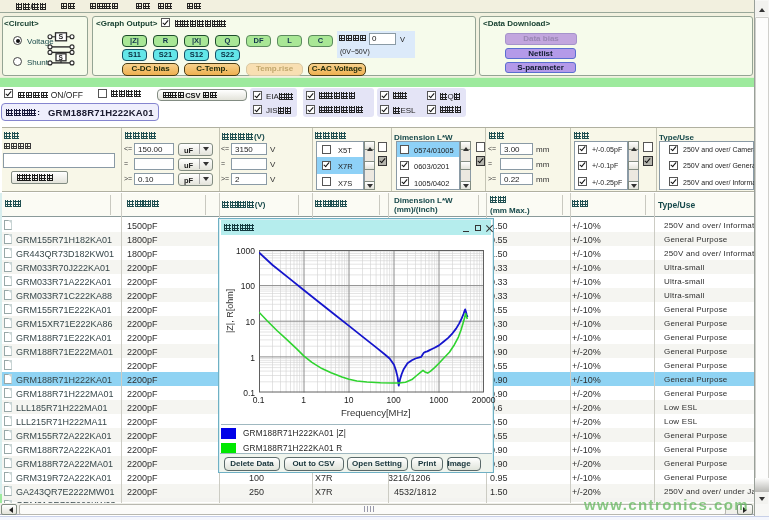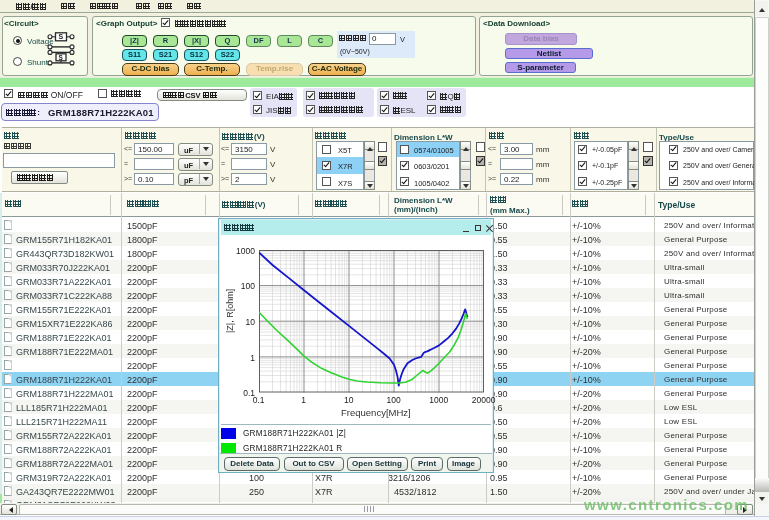--- a/index.html
+++ b/index.html
@@ -117,21 +117,21 @@
 <div class="cyb" style="left:153px;top:48.5px;width:25px;height:12px;font-size:7.5px;line-height:9.5px;">S21</div>
 <div class="cyb" style="left:184px;top:48.5px;width:25px;height:12px;font-size:7.5px;line-height:9.5px;">S12</div>
 <div class="cyb" style="left:215px;top:48.5px;width:25px;height:12px;font-size:7.5px;line-height:9.5px;">S22</div>
 <div class="ob" style="left:122px;top:63px;width:57px;height:13px;font-size:8px;line-height:10.5px;">C-DC bias</div>
 <div class="ob" style="left:184px;top:63px;width:56px;height:13px;font-size:8px;line-height:10.5px;">C-Temp.</div>
 <div class="ob" style="left:246px;top:63px;width:57px;height:13px;font-size:8px;line-height:10.5px;background:#f8dfb2;border-color:#d9c9a4;color:#c2a86e;">Temp.rise</div>
 <div class="ob" style="left:308px;top:63px;width:58px;height:13px;font-size:8px;line-height:10.5px;">C-AC Voltage</div>
 <div class="a" style="left:479px;top:16px;width:274px;height:60px;background:#f6fbeb;border:1px solid #94a494;border-radius:3px;"></div>
 <div class="a" style="left:483px;top:19px;font-size:8px;font-weight:bold;color:#123c2c;">&lt;Data Download&gt;</div>
 <div class="pb" style="left:505px;top:33px;width:72px;height:11.5px;font-size:8px;line-height:9.5px;background:#c2a6de;border-color:#a593cb;color:#9a86b4;">Data bias</div>
-<div class="pb" style="left:505px;top:47.5px;width:88px;height:11px;font-size:8px;line-height:9px;">Netlist</div>
+<div class="pb" style="left:505px;top:47.5px;width:71px;height:11px;font-size:8px;line-height:9px;">Netlist</div>
 <div class="pb" style="left:505px;top:61.5px;width:71px;height:11px;font-size:8px;line-height:9px;">S-parameter</div>
 <div class="a" style="left:0;top:77px;width:754px;height:1px;background:#e2efd6;"></div>
 <div class="a" style="left:0;top:78px;width:754px;height:9px;background:#9dea9d;"></div>
 <div class="a" style="left:0;top:87px;width:2px;height:106px;background:#ffffff;"></div>
 <div class="a" style="left:0;top:193px;width:2px;height:301px;background:#d8eeee;"></div>
 <div class="a" style="left:0;top:494px;width:2px;height:9px;background:#9dea9d;"></div>
 <div class="a" style="left:2px;top:87px;width:752px;height:40px;background:#ffffff;"></div>
 <div class="cb" style="left:4px;top:89px;width:9px;height:9px;"></div>
 <div class="ck" style="left:7px;top:90px;width:3px;height:6px;"></div>
 <div class="a fx" style="left:18px;top:90px;color:#1c1c1c;font-size:8.5px;"><i class="k" style="width:6.8px;height:6.8px;margin-right:0.8px;"></i><i class="k" style="width:6.8px;height:6.8px;margin-right:0.8px;"></i><i class="k" style="width:6.8px;height:6.8px;margin-right:0.8px;"></i><i class="k" style="width:6.8px;height:6.8px;margin-right:0.8px;"></i>&nbsp;ON/OFF</div>
@@ -632,21 +632,21 @@
 <div class="a" style="left:221px;top:424px;width:270px;height:1px;background:#9fb8c0;"></div>
 <div class="a" style="left:221px;top:427.5px;width:15px;height:11px;background:#0000e8;"></div>
 <div class="a" style="left:243px;top:429px;font-size:8.2px;letter-spacing:0.2px;color:#222;">GRM188R71H222KA01 |Z|</div>
 <div class="a" style="left:221px;top:442.5px;width:15px;height:11px;background:#00e800;"></div>
 <div class="a" style="left:243px;top:444px;font-size:8.2px;letter-spacing:0.2px;color:#222;">GRM188R71H222KA01 R</div>
 <div class="a" style="left:220px;top:453px;width:272px;height:19px;background:#f0f5ee;border-top:1px solid #9fb8c0;"></div>
 <div class="a" style="left:224px;top:456.5px;width:56px;height:14px;background:linear-gradient(#ffffff,#dfe3da);border:1.2px solid #5a6a6a;border-radius:4px;text-align:center;font-size:8px;font-weight:bold;color:#16333a;line-height:12px;">Delete Data</div>
 <div class="a" style="left:283.5px;top:456.5px;width:60px;height:14px;background:linear-gradient(#ffffff,#dfe3da);border:1.2px solid #5a6a6a;border-radius:4px;text-align:center;font-size:8px;font-weight:bold;color:#16333a;line-height:12px;">Out to CSV</div>
 <div class="a" style="left:346.5px;top:456.5px;width:61px;height:14px;background:linear-gradient(#ffffff,#dfe3da);border:1.2px solid #5a6a6a;border-radius:4px;text-align:center;font-size:8px;font-weight:bold;color:#16333a;line-height:12px;">Open Setting</div>
 <div class="a" style="left:411px;top:456.5px;width:32px;height:14px;background:linear-gradient(#ffffff,#dfe3da);border:1.2px solid #5a6a6a;border-radius:4px;text-align:center;font-size:8px;font-weight:bold;color:#16333a;line-height:12px;">Print</div>
-<div class="a" style="left:446.5px;top:456.5px;width:34px;height:14px;background:linear-gradient(#ffffff,#dfe3da);border:1.2px solid #5a6a6a;border-radius:4px;text-align:center;font-size:8px;font-weight:bold;color:#16333a;line-height:12px;">Image</div>
+<div class="a" style="left:446.5px;top:456.5px;width:34px;height:14px;background:linear-gradient(#ffffff,#dfe3da);border:1.2px solid #5a6a6a;border-radius:4px;font-size:8px;font-weight:bold;color:#16333a;line-height:12px;">Image</div>
 <div class="a" style="left:0;top:502.5px;width:754px;height:0.8px;background:#889;"></div>
 <div class="a" style="left:0;top:503px;width:754px;height:12px;background:#f0f0ea;border-bottom:1px solid #aab;"></div>
 <div class="bvl" style="left:1px;top:504px;width:16px;height:10.5px;border-radius:2px;"></div>
 <div class="a" style="left:6px;top:506.5px;width:0;height:0;border:3px solid transparent;border-right:4px solid #222;"></div>
 <div class="a" style="left:19px;top:504px;width:707px;height:10.5px;background:#fbfbf9;border:1px solid #b8b8b0;border-radius:2px;"></div>
 <div class="a" style="left:364px;top:506px;width:1.2px;height:6px;background:#99a;"></div>
 <div class="a" style="left:367px;top:506px;width:1.2px;height:6px;background:#99a;"></div>
 <div class="a" style="left:370px;top:506px;width:1.2px;height:6px;background:#99a;"></div>
 <div class="a" style="left:373px;top:506px;width:1.2px;height:6px;background:#99a;"></div>
 <div class="bvl" style="left:737px;top:504px;width:16px;height:10.5px;border-radius:2px;"></div>

